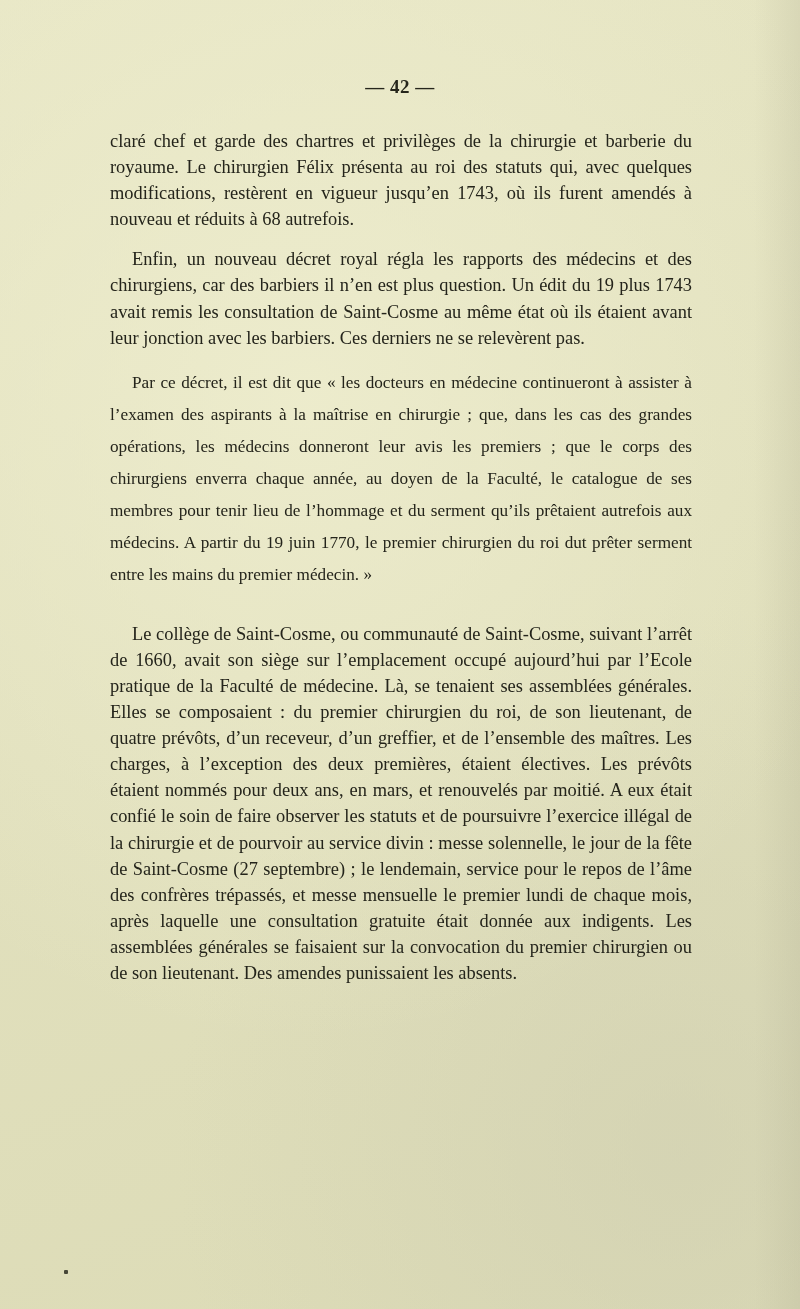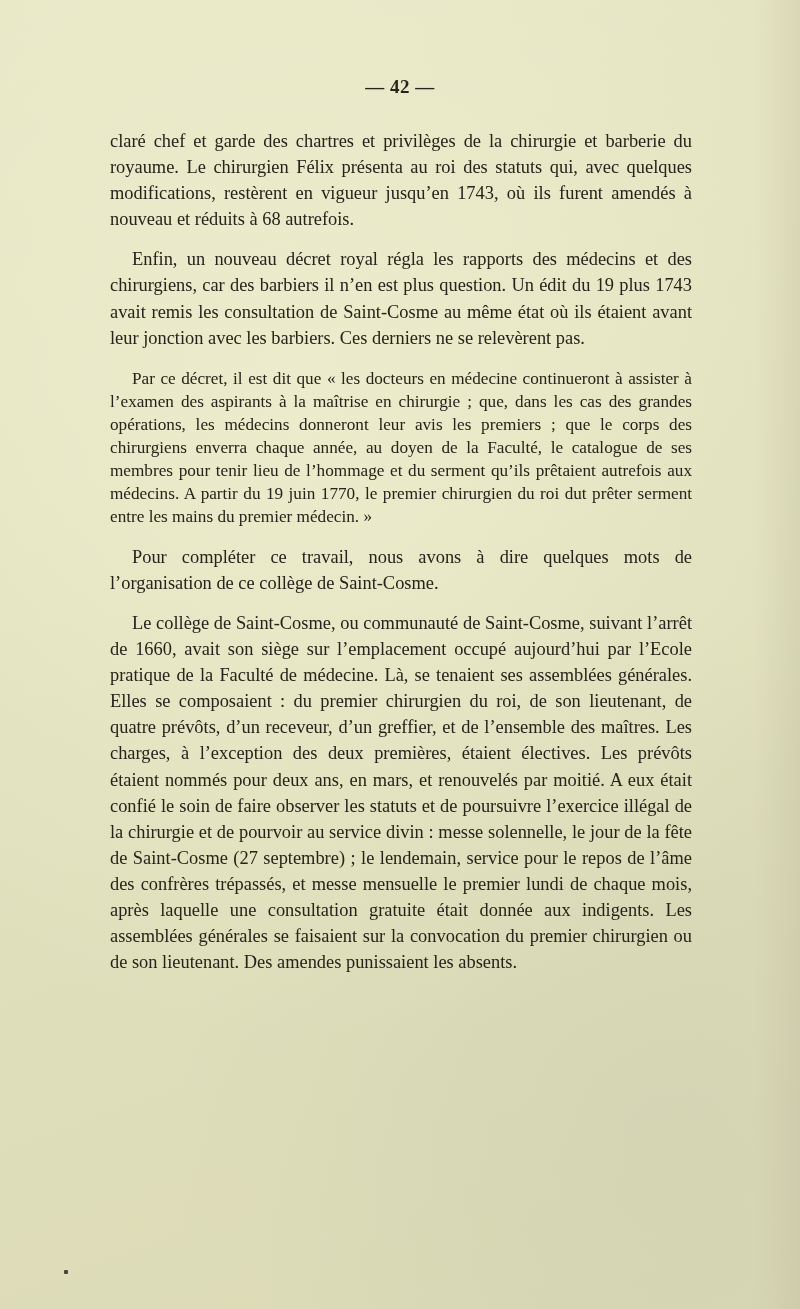--- a/index.html
+++ b/index.html
@@ -63,21 +63,21 @@
   .p-body {
     font-size: 18.4px;
     line-height: 26.1px;
     text-indent: 0;
   }
   .p-body.indent { text-indent: 22px; }
 
   
   .p-quote {
     font-size: 17.2px;
-    line-height: 23px;
+    line-height: 32px;
     text-indent: 22px;
   }
 
   .gap-para { height: 14px; }
   .gap-block { height: 16px; }
 
   b { font-weight: normal; }
 
   
   .speck {
@@ -110,21 +110,20 @@
   <div class="folio">— 42 —</div>
 
   <div class="column">
     <div id="paragraph-host">
         <p class="p-body"><span>claré chef et garde des chartres et privilèges de la chirurgie et barberie du royaume. Le chirurgien Félix présenta au roi des statuts qui, avec quelques modifications, restèrent en vigueur jusqu’en </span><b>1743</b><span>, où ils furent amendés à nouveau et réduits à </span><b>68</b><span> autrefois.</span></p>
         <div class="gap-para"></div>
         <p class="p-body indent"><span>Enfin, un nouveau décret royal régla les rapports des médecins et des chirurgiens, car des barbiers il n’en est plus question. Un édit du </span><b>19</b><span> plus </span><b>1743</b><span> avait remis les consultation de Saint-Cosme au même état où ils étaient avant leur jonction avec les barbiers. Ces derniers ne se relevèrent pas.</span></p>
         <div class="gap-block"></div>
         <p class="p-quote"><span>Par ce décret, il est dit que « les docteurs en médecine continueront à assister à l’examen des aspirants à la maîtrise en chirurgie ; que, dans les cas des grandes opérations, les médecins donneront leur avis les premiers ; que le corps des chirurgiens enverra chaque année, au doyen de la Faculté, le catalogue de ses membres pour tenir lieu de l’hommage et du serment qu’ils prêtaient autrefois aux médecins. A partir du </span><b>19</b><span> juin </span><b>1770</b><span>, le premier chirurgien du roi dut prêter serment entre les mains du premier médecin. »</span></p>
         <div class="gap-block"></div>
-        <p class="p-body indent"><span>Pour compléter ce travail, nous avons à dire quelques mots de l’organisation de ce collège de Saint-Cosme.</span></p>
         <div class="gap-para"></div>
         <p class="p-body indent"><span>Le collège de Saint-Cosme, ou communauté de Saint-Cosme, suivant l’arrêt de </span><b>1660</b><span>, avait son siège sur l’emplacement occupé aujourd’hui par l’Ecole pratique de la Faculté de médecine. Là, se tenaient ses assemblées générales. Elles se composaient : du premier chirurgien du roi, de son lieutenant, de quatre prévôts, d’un receveur, d’un greffier, et de l’ensemble des maîtres. Les charges, à l’exception des deux premières, étaient électives. Les prévôts étaient nommés pour deux ans, en mars, et renouvelés par moitié. A eux était confié le soin de faire observer les statuts et de poursuivre l’exercice illégal de la chirurgie et de pourvoir au service divin : messe solennelle, le jour de la fête de Saint-Cosme (</span><b>27</b><span> septembre) ; le lendemain, service pour le repos de l’âme des confrères trépassés, et messe mensuelle le premier lundi de chaque mois, après laquelle une consultation gratuite était donnée aux indigents. Les assemblées générales se faisaient sur la convocation du premier chirurgien ou de son lieutenant. Des amendes punissaient les absents.</span></p>
       </div>
   </div>
 
   <div class="speck"></div>
   <div class="edge-shade"></div>
 </div>
 
 </body></html>

